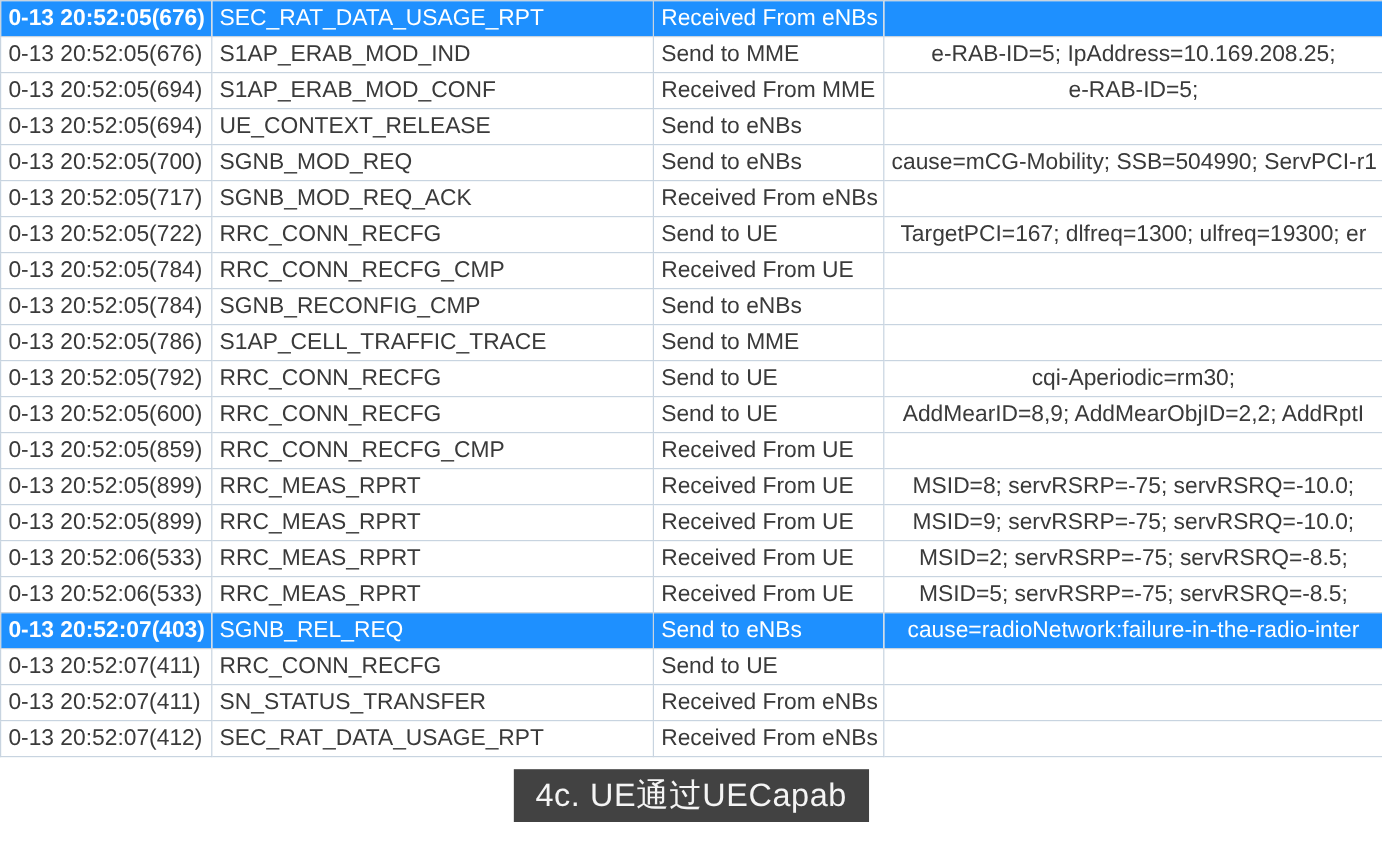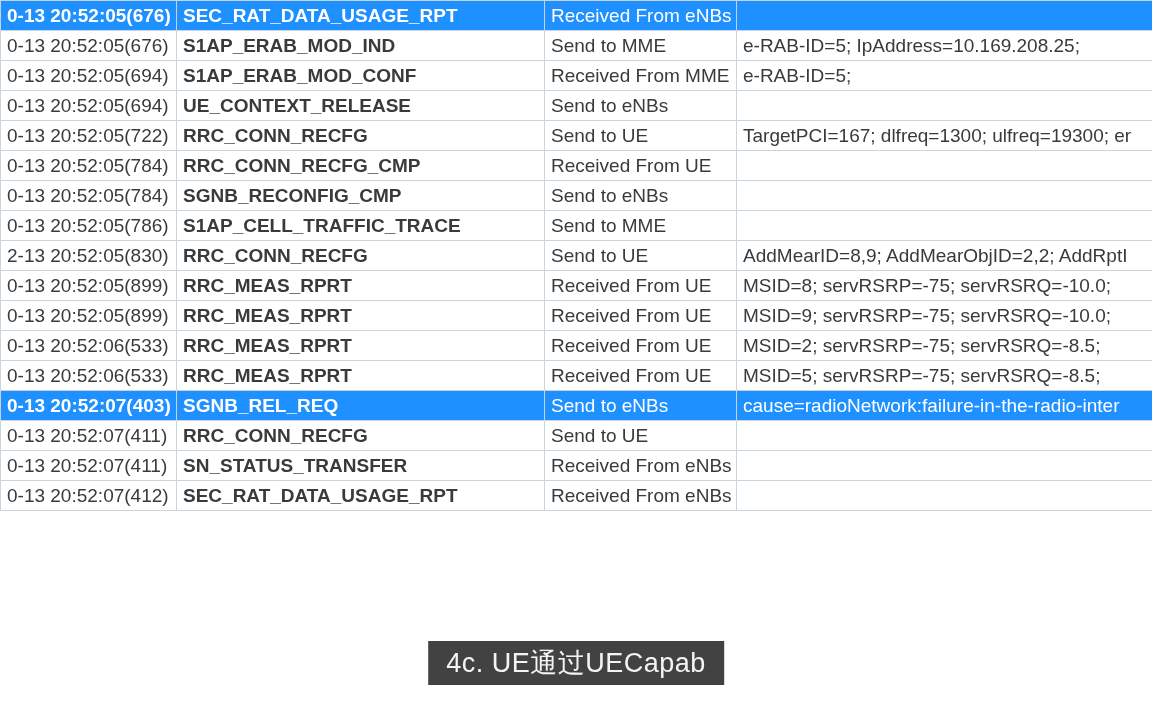--- a/index.html
+++ b/index.html
@@ -1,22 +1,22 @@
 <!DOCTYPE html>
 <html><head>
 <meta charset="utf-8">
 <style>
   * { box-sizing: border-box; margin: 0; padding: 0; }
   html, body { width: 1152px; height: 720px; overflow: hidden; font-family: "Segoe UI", Arial, sans-serif; background: #fff; }
   .log-table { width: 100%; border-collapse: collapse; table-layout: fixed; border-radius: 30px; }
   .log-table td { border: 1px solid #c8d4e0; font-size: 19px; color: #3a3a3a; padding: 3.5px 6px; white-space: nowrap; overflow: hidden; text-overflow: clip; }
   .col-ts   { width: 176px; }
-  .col-msg  { width: 368px; font-weight: bold; }
+  .col-msg  { width: 368px; }
   .col-dir  { width: 192px; }
-  .col-det  { width: 416px; }
+  .col-det  { width: 416px; text-align: center; }
   tr.hl td { background: #1e90ff; color: #ffffff; }
   tr.hl td.col-ts { font-weight: 600; }
   .overlay-caption {
     position: absolute;
     left: 50%;
     transform: translateX(-50%);
     bottom: 35px;
     background: rgba(40,40,40,0.88);
     color: #f4f4f4;
     font-size: 27px;
@@ -50,20 +50,32 @@
         <td class="col-dir">Received From MME</td>
         <td class="col-det">e-RAB-ID=5;</td>
       </tr>
       <tr>
         <td class="col-ts">0-13 20:52:05(694)</td>
         <td class="col-msg">UE_CONTEXT_RELEASE</td>
         <td class="col-dir">Send to eNBs</td>
         <td class="col-det"></td>
       </tr>
       <tr>
+        <td class="col-ts">0-13 20:52:05(700)</td>
+        <td class="col-msg">SGNB_MOD_REQ</td>
+        <td class="col-dir">Send to eNBs</td>
+        <td class="col-det">cause=mCG-Mobility; SSB=504990; ServPCI-r1</td>
+      </tr>
+      <tr>
+        <td class="col-ts">0-13 20:52:05(717)</td>
+        <td class="col-msg">SGNB_MOD_REQ_ACK</td>
+        <td class="col-dir">Received From eNBs</td>
+        <td class="col-det"></td>
+      </tr>
+      <tr>
         <td class="col-ts">0-13 20:52:05(722)</td>
         <td class="col-msg">RRC_CONN_RECFG</td>
         <td class="col-dir">Send to UE</td>
         <td class="col-det">TargetPCI=167; dlfreq=1300; ulfreq=19300; er</td>
       </tr>
       <tr>
         <td class="col-ts">0-13 20:52:05(784)</td>
         <td class="col-msg">RRC_CONN_RECFG_CMP</td>
         <td class="col-dir">Received From UE</td>
         <td class="col-det"></td>
@@ -74,24 +86,36 @@
         <td class="col-dir">Send to eNBs</td>
         <td class="col-det"></td>
       </tr>
       <tr>
         <td class="col-ts">0-13 20:52:05(786)</td>
         <td class="col-msg">S1AP_CELL_TRAFFIC_TRACE</td>
         <td class="col-dir">Send to MME</td>
         <td class="col-det"></td>
       </tr>
       <tr>
-        <td class="col-ts">2-13 20:52:05(830)</td>
+        <td class="col-ts">0-13 20:52:05(792)</td>
+        <td class="col-msg">RRC_CONN_RECFG</td>
+        <td class="col-dir">Send to UE</td>
+        <td class="col-det">cqi-Aperiodic=rm30;</td>
+      </tr>
+      <tr>
+        <td class="col-ts">0-13 20:52:05(600)</td>
         <td class="col-msg">RRC_CONN_RECFG</td>
         <td class="col-dir">Send to UE</td>
         <td class="col-det">AddMearID=8,9; AddMearObjID=2,2; AddRptI</td>
+      </tr>
+      <tr>
+        <td class="col-ts">0-13 20:52:05(859)</td>
+        <td class="col-msg">RRC_CONN_RECFG_CMP</td>
+        <td class="col-dir">Received From UE</td>
+        <td class="col-det"></td>
       </tr>
       <tr>
         <td class="col-ts">0-13 20:52:05(899)</td>
         <td class="col-msg">RRC_MEAS_RPRT</td>
         <td class="col-dir">Received From UE</td>
         <td class="col-det">MSID=8; servRSRP=-75; servRSRQ=-10.0;</td>
       </tr>
       <tr>
         <td class="col-ts">0-13 20:52:05(899)</td>
         <td class="col-msg">RRC_MEAS_RPRT</td>

